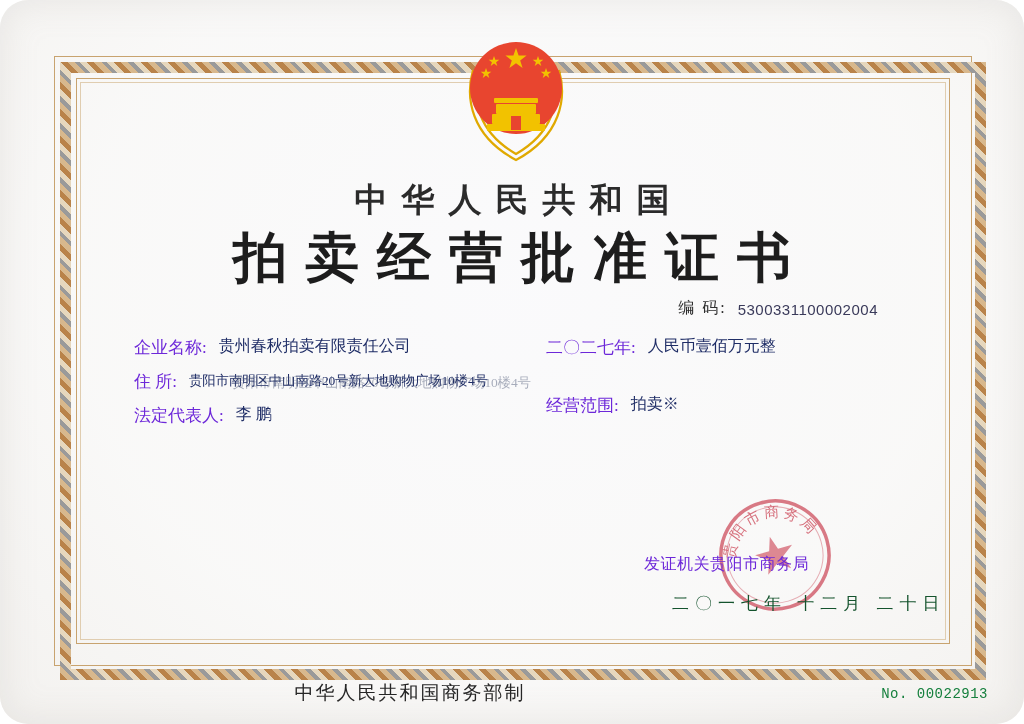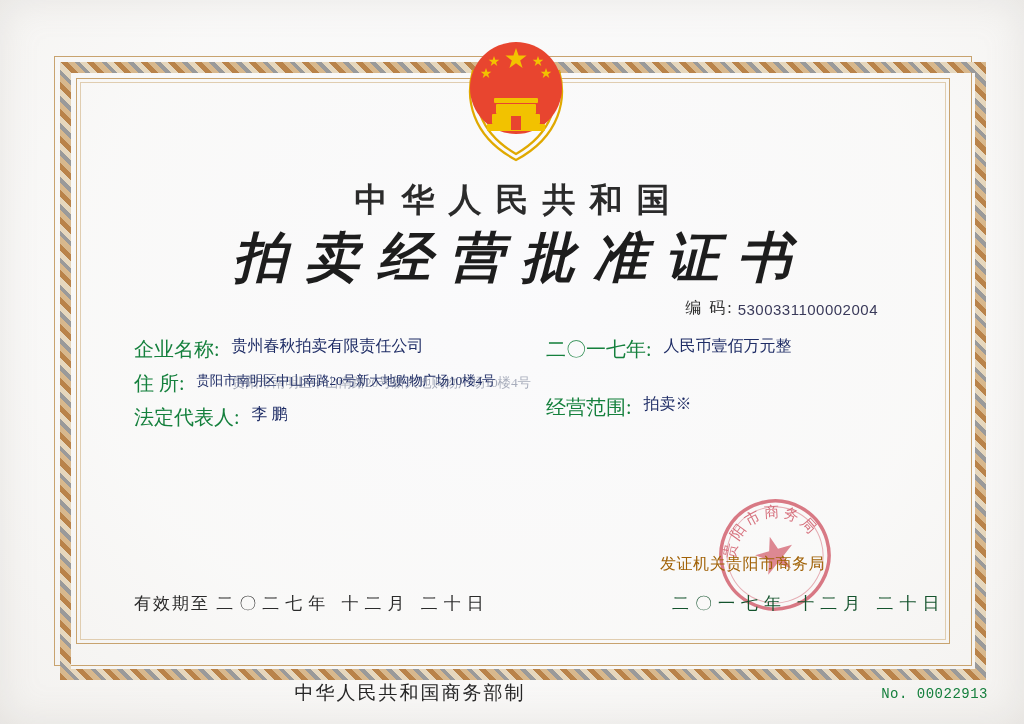--- a/index.html
+++ b/index.html
@@ -12,20 +12,21 @@
     height: 724px;
     font-family: "Liberation Serif", serif;
     overflow: hidden;
   }
   .certificate {
     position: relative;
     width: 1024px;
     height: 724px;
     background: #fdfcfa;
     overflow: hidden;
+    border-radius: 28px;
   }
   
   .paper-tint {
     position: absolute;
     inset: 0;
     background:
       radial-gradient(ellipse at 50% 40%, rgba(250,250,252,0.9) 0%, rgba(246,246,246,0.55) 60%, rgba(238,236,233,0.65) 100%);
     pointer-events: none;
   }
 
@@ -99,31 +100,30 @@
     top: 222px;
     left: 0;
     width: 1024px;
     text-align: center;
     font-family: "Liberation Serif", serif;
     font-size: 54px;
     font-weight: 700;
     letter-spacing: 18px;
     text-indent: 18px;
     color: #1d1d1d;
-    font-style: italic;
   }
 
   
   .code-row {
     position: absolute;
     top: 298px;
     right: 146px;
     display: flex;
     align-items: flex-end;
-    gap: 4px;
+    gap: 11px;
     font-size: 16px;
     color: #2e2e2e;
   }
   .code-label { letter-spacing: 2px; }
   .code-value {
     font-family: Liberation Sans, sans-serif;
     font-size: 15px;
     color: #3a3a5a;
     letter-spacing: 0.5px;
     position: relative;
@@ -143,22 +143,22 @@
     top: 336px;
     width: 370px;
   }
   .field-row {
     position: relative;
     height: 34px;
     display: flex;
     align-items: flex-start;
   }
   .field-label {
-    font-size: 20px;
-    color: #15803d;
+    font-size: 17px;
+    color: #6d28d9;
     white-space: nowrap;
     flex: 0 0 auto;
     font-family: Liberation Serif, serif;
   }
   .field-value {
     font-size: 16px;
     color: #1b2a5c;
     margin-left: 12px;
     white-space: nowrap;
     font-family: "Liberation Serif", serif;
@@ -193,24 +193,24 @@
     width: 118px;
     height: 118px;
     transform: rotate(-16deg);
     opacity: 0.78;
   }
   .seal svg { display: block; }
 
   
   .issuer {
     position: absolute;
-    left: 660px;
+    left: 644px;
     top: 554px;
     font-size: 16px;
-    color: #a16207;
+    color: #6d28d9;
     letter-spacing: 0.5px;
   }
   .valid-until {
     position: absolute;
     left: 134px;
     top: 592px;
     font-size: 17px;
     color: #2b2b2b;
     letter-spacing: 2px;
   }
@@ -316,21 +316,21 @@
       <span class="field-value value-addr ghost" style="left:86px; top:4px;">贵阳市南明区中山南路20号新大地购物广场10楼4号</span>
     </div>
     <div class="field-row">
       <span class="field-label">法定代表人:</span>
       <span class="field-value value-blue">李 鹏</span>
     </div>
   </div>
 
   <div class="fields-right">
     <div class="field-row">
-      <span class="field-label">二〇一七年:</span>
+      <span class="field-label">二〇二七年:</span>
       <span class="field-value value-blue">人民币壹佰万元整</span>
     </div>
     <div class="field-row">
       <span class="field-label">经营范围:</span>
       <span class="field-value value-blue">拍卖※</span>
     </div>
   </div>
 
   <div class="seal">
     <svg width="118" height="118" viewBox="0 0 118 118">
@@ -339,23 +339,19 @@
       <polygon points="59,40 63.6,53.8 78.2,53.8 66.4,62.4 70.9,76.2 59,67.7 47.1,76.2 51.6,62.4 39.8,53.8 54.4,53.8" fill="#c8384a" opacity="0.75"></polygon>
       <path id="sealArcTop" d="M 18,62 A 41,41 0 0 1 100,62" fill="none"></path>
       <text font-family="Liberation Serif, serif" font-size="15" fill="#c8384a" opacity="0.9" letter-spacing="3">
         <textPath href="#sealArcTop" startOffset="8%">贵阳市商务局</textPath>
       </text>
     </svg>
   </div>
 
   <div class="issuer">发证机关贵阳市商务局</div>
 
-  <div class="valid-until">
-    <span>有效期至</span>
-    <span class="dt">二〇二七年 十二月 二十日</span>
-  </div>
   <div class="issue-date">二〇一七年 十二月 二十日</div>
 
   <div class="footer-ministry">中华人民共和国商务部制</div>
   <div class="footer-no">No. 00022913</div>
 
   <div class="edge-shadow"></div>
 </div>
 
 </body></html>

